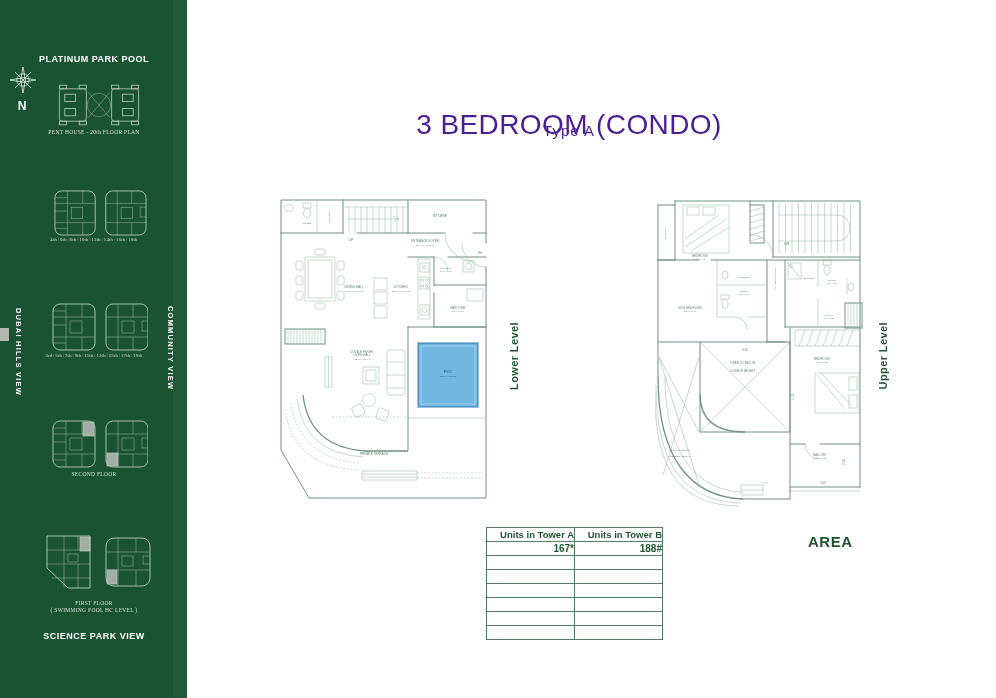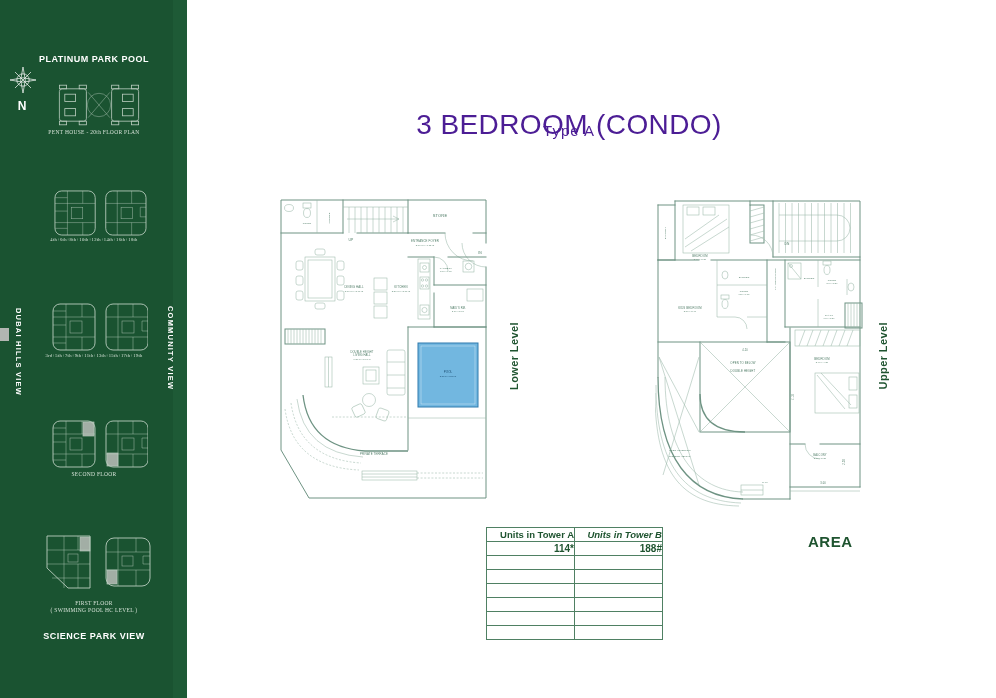--- a/index.html
+++ b/index.html
@@ -35,21 +35,21 @@
   .d{stroke:#9ab8a8;stroke-width:.55;fill:none;stroke-dasharray:2 1.6;}
   .pl{fill:#4c7a64;text-anchor:middle;font-family:"Liberation Sans",sans-serif;letter-spacing:.15px;}
   .level-label{position:absolute;color:#1f5430;font-size:11px;font-weight:700;letter-spacing:.4px;
                writing-mode:vertical-rl;transform:rotate(180deg);white-space:nowrap;}
   
   .units{position:absolute;left:486px;top:527px;border-collapse:collapse;}
   .units td,.units th{border:1px solid #4f8063;height:13px;padding:0;text-align:right;
                       color:#1f5430;}
   .units th{width:81px;font-size:9.5px;font-weight:700;}
   .units td{width:87px;font-size:10px;font-weight:700;}
-  .units .col-b{width:87px;font-style:italic;}
+  .units .col-b{width:87px;}
   
   .area{position:absolute;left:808px;top:533px;width:185px;color:#1f5430;}
   .area h2{margin:0 0 10px 0;font-size:15px;font-weight:800;letter-spacing:.5px;color:#1f5430;}
   .area .item{margin-bottom:8px;line-height:1.3;}
   .area .lab{font-size:10.5px;font-weight:500;}
   .area .val{font-size:10.5px;font-weight:800;}
 </style>
 </head>
 <body>
 
@@ -356,21 +356,21 @@
   </svg>
   <div class="level-label" style="left:877px;top:322px">Upper Level</div>
 
   <table class="units">
     <tbody>
         <tr>
       <th>Units in Tower A</th>
       <th class="col-b">Units in Tower B</th>
     </tr>
     <tr>
-      <td>114*</td>
+      <td>167*</td>
       <td>188#</td>
     </tr>
     <tr>
           <td></td>
           <td></td>
         </tr>
     <tr>
           <td></td>
           <td></td>
         </tr>

